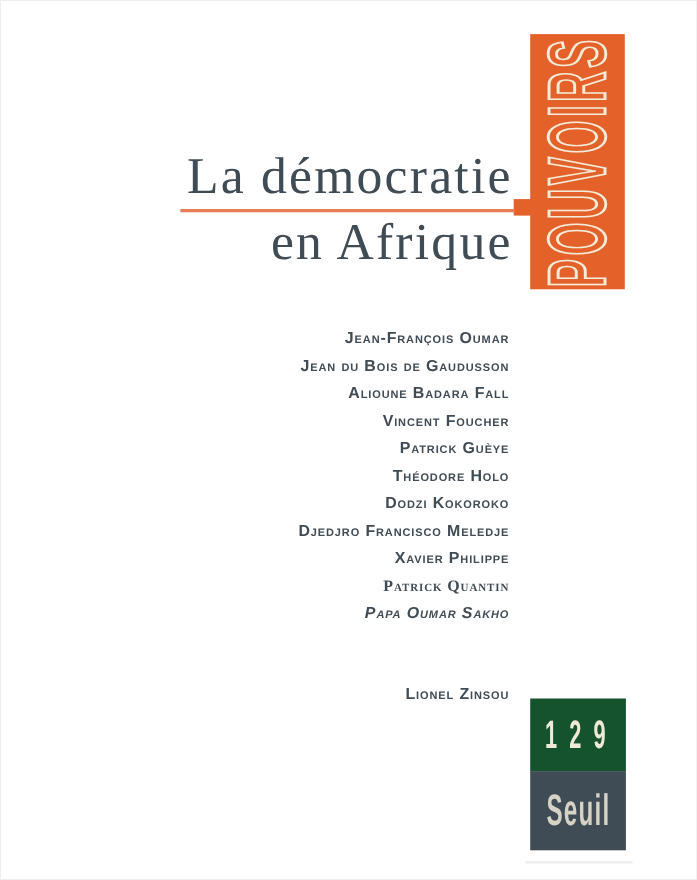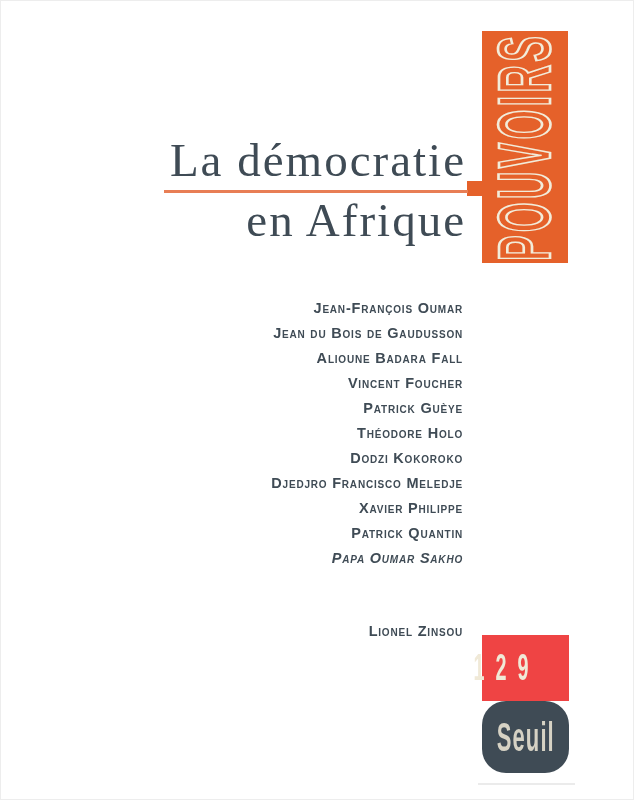--- a/index.html
+++ b/index.html
@@ -45,21 +45,21 @@
   .issue-box{
     position:absolute;left:481px;top:634px;width:87px;height:66px;
     display:flex;align-items:center;justify-content:center;
   }
   .issue-num{
     font-weight:bold;font-size:36px;letter-spacing:20px;padding-left:11px;
     transform:scale(0.55,1);line-height:1;color:#f0e9d7;white-space:nowrap;
   }
   .publisher-box{
     position:absolute;left:481px;top:700px;width:87px;height:72px;
-    display:flex;align-items:center;justify-content:center;border-radius:24px;
+    display:flex;align-items:center;justify-content:center;
   }
   .publisher-name{
     font-weight:bold;font-size:40px;letter-spacing:2px;
     transform:scale(0.55,1);line-height:1;color:#d6d2c4;white-space:nowrap;
   }
   .book-shadow{
     position:absolute;left:477px;top:782px;width:97px;height:2px;
     background:#e2e2e2;opacity:0.7;
   }
 </style>
@@ -80,26 +80,26 @@
   <div class="authors">
     <div class="author" style="color: rgb(63, 75, 85);">Jean-François Oumar</div>
     <div class="author" style="color: rgb(63, 75, 85);">Jean du Bois de Gaudusson</div>
     <div class="author" style="color: rgb(63, 75, 85);">Alioune Badara Fall</div>
     <div class="author" style="color: rgb(63, 75, 85);">Vincent Foucher</div>
     <div class="author" style="color: rgb(63, 75, 85);">Patrick Guèye</div>
     <div class="author" style="color: rgb(63, 75, 85);">Théodore Holo</div>
     <div class="author" style="color: rgb(63, 75, 85);">Dodzi Kokoroko</div>
     <div class="author" style="color: rgb(63, 75, 85);">Djedjro Francisco Meledje</div>
     <div class="author" style="color: rgb(63, 75, 85);">Xavier Philippe</div>
-    <div class="author" style="color: rgb(63, 75, 85);">Patrick Quantin</div>
+    <div class="author" style="color: rgb(63, 75, 85); font-family: Liberation Serif, serif;">Patrick Quantin</div>
     <div class="author" style="color: rgb(63, 75, 85); font-style: italic;">Papa Oumar Sakho</div>
     <div class="author" style="color: rgb(63, 75, 85); margin-top: 48px;">Lionel Zinsou</div>
   </div>
 
-  <div class="issue-box" style="background: #ef4444; justify-content: flex-end;">
+  <div class="issue-box" style="background: #14532d;">
     <div class="issue-num" style="color: rgb(240, 233, 215);">129</div>
   </div>
 
   <div class="publisher-box" style="background: rgb(63, 75, 85);">
     <div class="publisher-name" style="color: rgb(214, 210, 196);">Seuil</div>
   </div>
 
   <div class="book-shadow"></div>
 </div>
 

